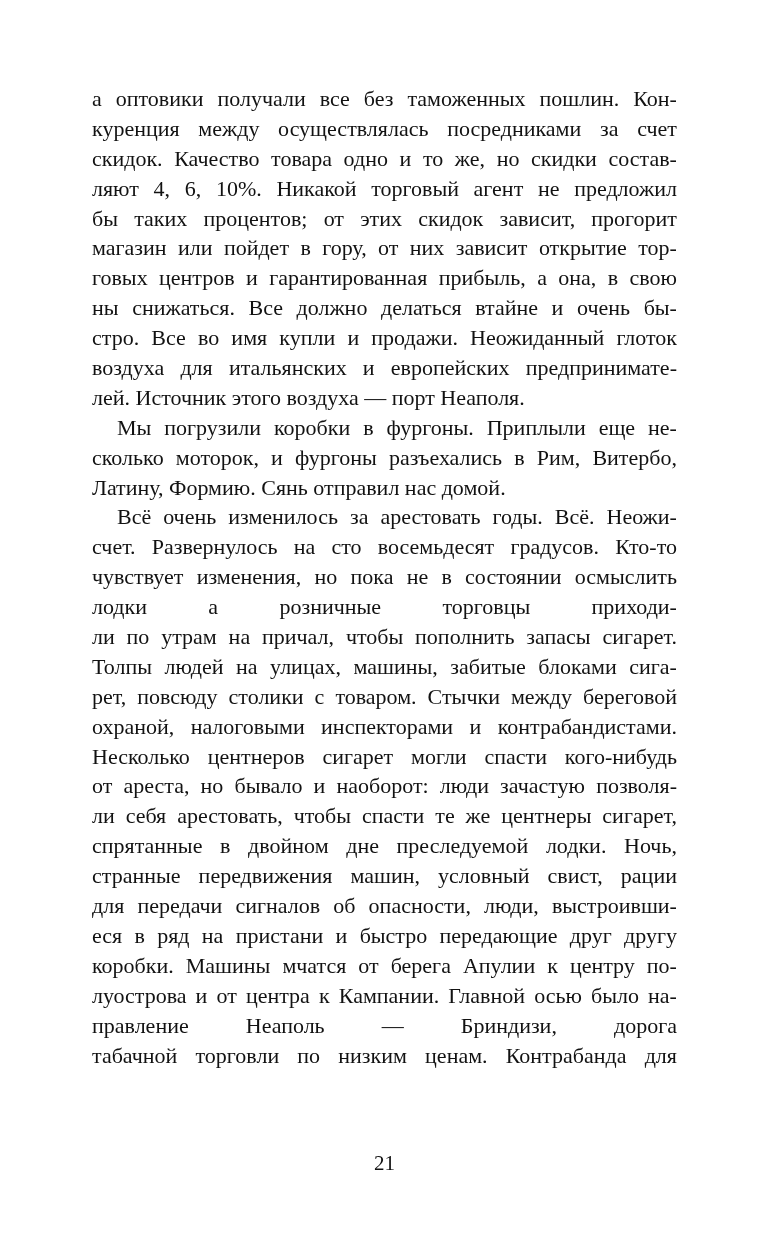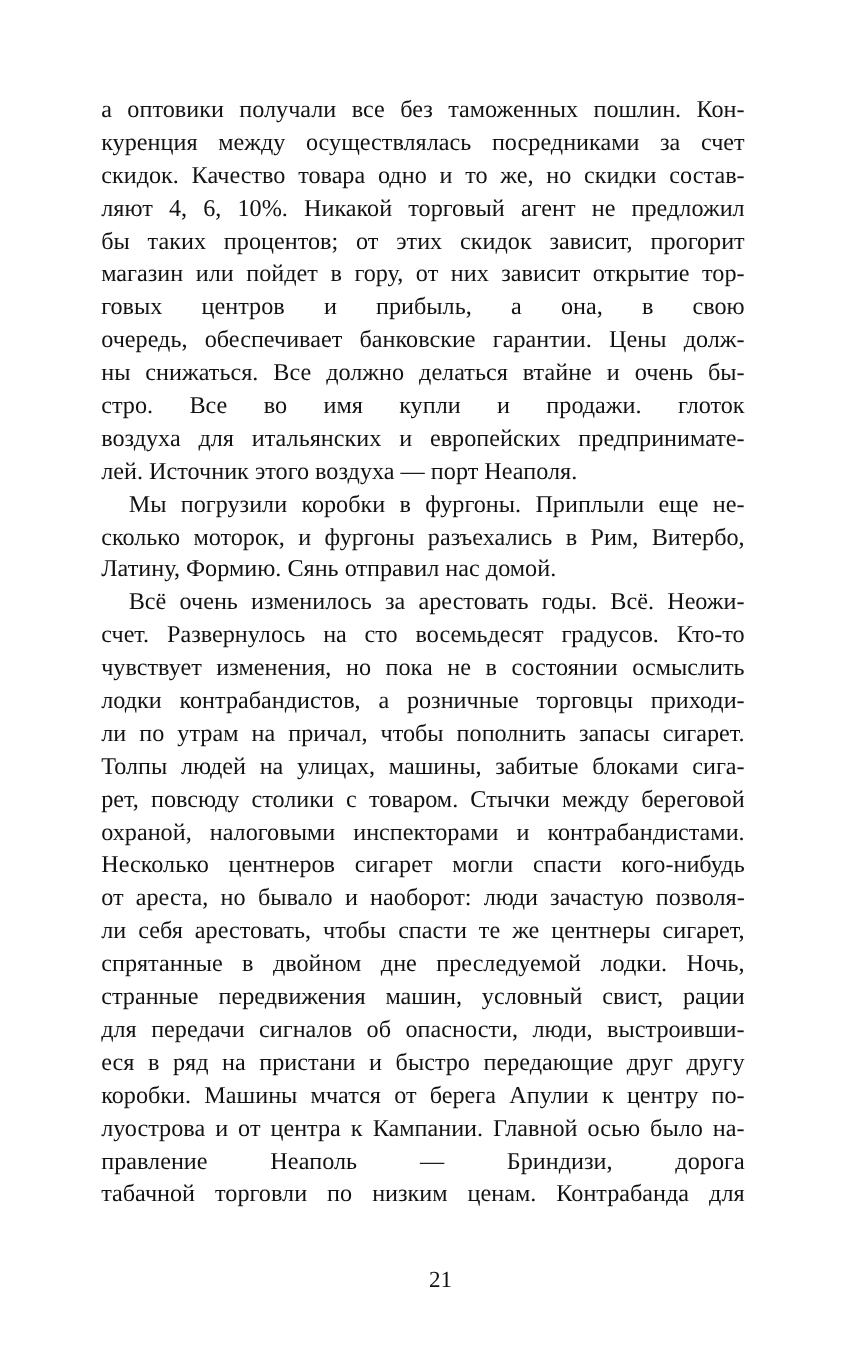--- a/index.html
+++ b/index.html
@@ -44,21 +44,21 @@
   
   .line.plain {
     text-align: left;
   }
   
   .para.indent .line.first {
     padding-left: 25px;
   }
   .folio {
     position: absolute;
-    left: 108px;
+    left: 92px;
     top: 1150px;
     width: 585px;
     text-align: center;
     font-size: 21px;
     line-height: 26px;
     color: #121212;
   }
 </style>
 </head>
 <body>
@@ -126,53 +126,47 @@
           <span>от</span>
           <span>них</span>
           <span>зависит</span>
           <span>открытие</span>
           <span>тор-</span>
         </div>
         <div class="line just">
           <span>говых</span>
           <span>центров</span>
           <span>и</span>
+          <span>гарантированная</span>
           <span>прибыль,</span>
           <span>а</span>
           <span>она,</span>
           <span>в</span>
           <span>свою</span>
-        </div>
-        <div class="line just">
-          <span>очередь,</span>
-          <span>обеспечивает</span>
-          <span>банковские</span>
-          <span>гарантии.</span>
-          <span>Цены</span>
-          <span>долж-</span>
         </div>
         <div class="line just">
           <span>ны</span>
           <span>снижаться.</span>
           <span>Все</span>
           <span>должно</span>
           <span>делаться</span>
           <span>втайне</span>
           <span>и</span>
           <span>очень</span>
           <span>бы-</span>
         </div>
         <div class="line just">
           <span>стро.</span>
           <span>Все</span>
           <span>во</span>
           <span>имя</span>
           <span>купли</span>
           <span>и</span>
           <span>продажи.</span>
+          <span>Неожиданный</span>
           <span>глоток</span>
         </div>
         <div class="line just">
           <span>воздуха</span>
           <span>для</span>
           <span>итальянских</span>
           <span>и</span>
           <span>европейских</span>
           <span>предпринимате-</span>
         </div>
@@ -226,21 +220,20 @@
           <span>изменения,</span>
           <span>но</span>
           <span>пока</span>
           <span>не</span>
           <span>в</span>
           <span>состоянии</span>
           <span>осмыслить</span>
         </div>
         <div class="line just">
           <span>лодки</span>
-          <span>контрабандистов,</span>
           <span>а</span>
           <span>розничные</span>
           <span>торговцы</span>
           <span>приходи-</span>
         </div>
         <div class="line just">
           <span>ли</span>
           <span>по</span>
           <span>утрам</span>
           <span>на</span>

